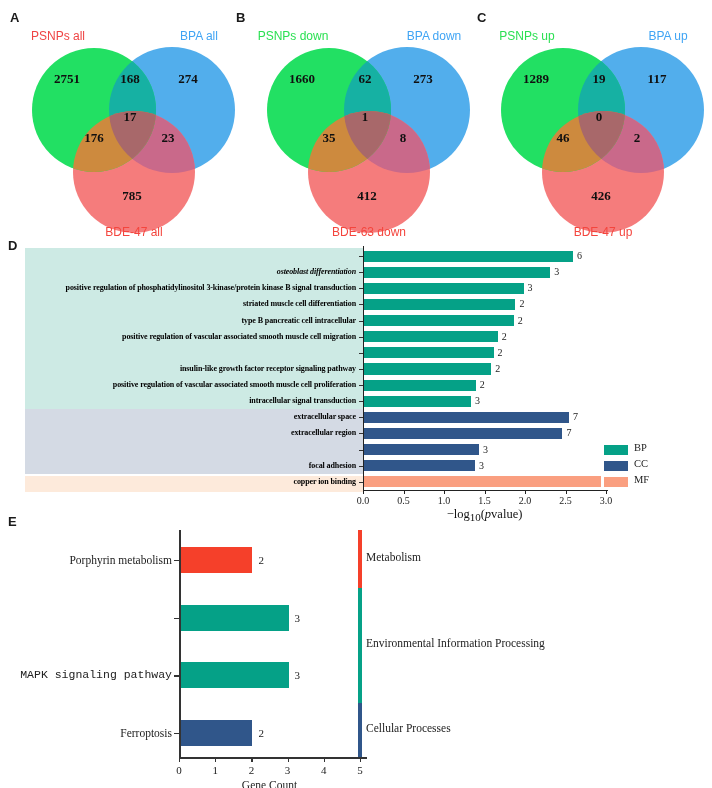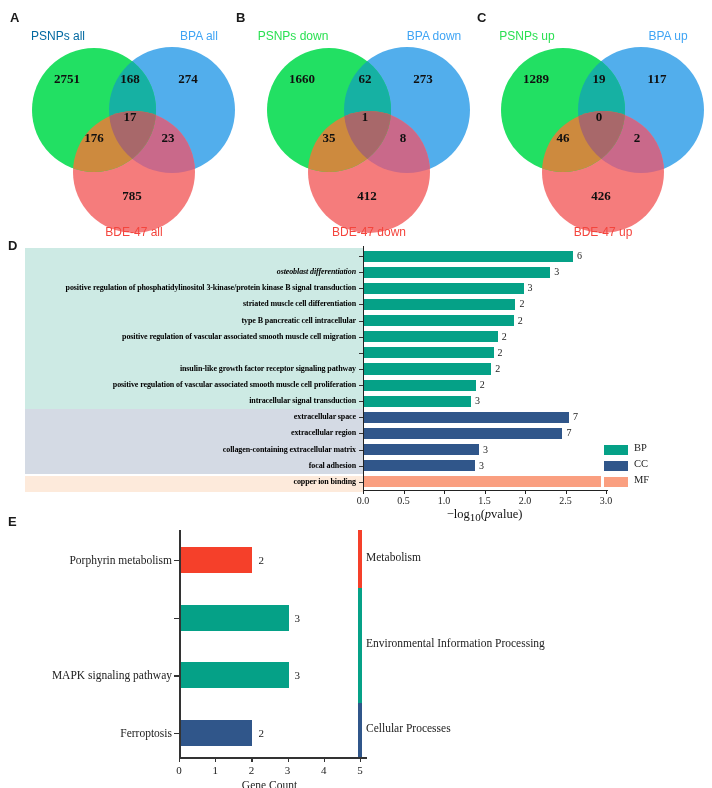--- a/index.html
+++ b/index.html
@@ -45,21 +45,21 @@
         <div style="position: absolute; left: 77px; top: -1px; width: 126px; height: 126px; border-radius: 50%; background: rgb(22, 177, 163);"></div>
       </div>
       <div style="position: absolute; left: 29px; top: 38px; width: 124px; height: 124px; border-radius: 50%; overflow: hidden;">
         <div style="position: absolute; left: 41px; top: 63px; width: 122px; height: 122px; border-radius: 50%; background: rgb(205, 138, 62);"></div>
       </div>
       <div style="position: absolute; left: 29px; top: 38px; width: 124px; height: 124px; border-radius: 50%; overflow: hidden;">
         <div style="position: absolute; left: 77px; top: -1px; width: 126px; height: 126px; border-radius: 50%; overflow: hidden;">
           <div style="position: absolute; left: -36px; top: 64px; width: 122px; height: 122px; border-radius: 50%; background: rgb(168, 104, 106);"></div>
         </div>
       </div>
-      <div class="vlabel" style="position: absolute; left: 55px; top: 26px; transform: translate(-50%, -50%); color: #0369a1; white-space: nowrap;">PSNPs all</div>
+      <div class="vlabel" style="position: absolute; left: 55px; top: 26px; transform: translate(-50%, -50%); color: #ef4444; white-space: nowrap;">PSNPs all</div>
       <div class="vlabel" style="position: absolute; left: 196px; top: 26px; transform: translate(-50%, -50%); color: rgb(63, 164, 244); white-space: nowrap;">BPA all</div>
       <div class="vlabel" style="position: absolute; left: 131px; top: 222px; transform: translate(-50%, -50%); color: rgb(244, 69, 61); white-space: nowrap;">BDE-47 all</div>
       <div class="vcount" style="position: absolute; left: 64px; top: 69px; transform: translate(-50%, -50%);">2751</div>
       <div class="vcount" style="position: absolute; left: 127px; top: 69px; transform: translate(-50%, -50%);">168</div>
       <div class="vcount" style="position: absolute; left: 185px; top: 69px; transform: translate(-50%, -50%);">274</div>
       <div class="vcount" style="position: absolute; left: 127px; top: 107px; transform: translate(-50%, -50%);">17</div>
       <div class="vcount" style="position: absolute; left: 91px; top: 128px; transform: translate(-50%, -50%);">176</div>
       <div class="vcount" style="position: absolute; left: 165px; top: 128px; transform: translate(-50%, -50%);">23</div>
       <div class="vcount" style="position: absolute; left: 129px; top: 186px; transform: translate(-50%, -50%);">785</div>
     </div>
@@ -76,21 +76,21 @@
       <div style="position: absolute; left: 29px; top: 38px; width: 124px; height: 124px; border-radius: 50%; overflow: hidden;">
         <div style="position: absolute; left: 41px; top: 63px; width: 122px; height: 122px; border-radius: 50%; background: rgb(205, 138, 62);"></div>
       </div>
       <div style="position: absolute; left: 29px; top: 38px; width: 124px; height: 124px; border-radius: 50%; overflow: hidden;">
         <div style="position: absolute; left: 77px; top: -1px; width: 126px; height: 126px; border-radius: 50%; overflow: hidden;">
           <div style="position: absolute; left: -36px; top: 64px; width: 122px; height: 122px; border-radius: 50%; background: rgb(168, 104, 106);"></div>
         </div>
       </div>
       <div class="vlabel" style="position: absolute; left: 55px; top: 26px; transform: translate(-50%, -50%); color: rgb(43, 224, 82); white-space: nowrap;">PSNPs down</div>
       <div class="vlabel" style="position: absolute; left: 196px; top: 26px; transform: translate(-50%, -50%); color: rgb(63, 164, 244); white-space: nowrap;">BPA down</div>
-      <div class="vlabel" style="position: absolute; left: 131px; top: 222px; transform: translate(-50%, -50%); color: rgb(244, 69, 61); white-space: nowrap;">BDE-47 down</div>
+      <div class="vlabel" style="position: absolute; left: 131px; top: 222px; transform: translate(-50%, -50%); color: rgb(244, 69, 61); white-space: nowrap;">BDE-63 down</div>
       <div class="vcount" style="position: absolute; left: 64px; top: 69px; transform: translate(-50%, -50%);">1660</div>
       <div class="vcount" style="position: absolute; left: 127px; top: 69px; transform: translate(-50%, -50%);">62</div>
       <div class="vcount" style="position: absolute; left: 185px; top: 69px; transform: translate(-50%, -50%);">273</div>
       <div class="vcount" style="position: absolute; left: 127px; top: 107px; transform: translate(-50%, -50%);">1</div>
       <div class="vcount" style="position: absolute; left: 91px; top: 128px; transform: translate(-50%, -50%);">35</div>
       <div class="vcount" style="position: absolute; left: 165px; top: 128px; transform: translate(-50%, -50%);">8</div>
       <div class="vcount" style="position: absolute; left: 129px; top: 186px; transform: translate(-50%, -50%);">412</div>
     </div>
   <div class="venn" id="venn-2" style="left:472px">
       <div style="position: absolute; left: 106px; top: 37px; width: 126px; height: 126px; border-radius: 50%; background: rgb(82, 174, 236);"></div>
@@ -165,21 +165,20 @@
       <div style="position: absolute; left: 364px; top: 155.67px; width: 106.92px; height: 11.13px; background: rgb(5, 161, 135);"></div>
       <div class="dcount" style="position: absolute; left: 474.92px; top: 153.17px; line-height: 16.13px;">3</div>
       <div class="dlabel" style="position: absolute; left: 2px; top: 169.3px; width: 354px; height: 16.13px; line-height: 16.13px;">extracellular space</div>
       <div style="position: absolute; left: 359px; top: 177.365px; width: 4px; height: 1px; background: rgb(51, 51, 51);"></div>
       <div style="position: absolute; left: 364px; top: 171.8px; width: 204.93px; height: 11.13px; background: rgb(48, 86, 138);"></div>
       <div class="dcount" style="position: absolute; left: 572.93px; top: 169.3px; line-height: 16.13px;">7</div>
       <div class="dlabel" style="position: absolute; left: 2px; top: 185.43px; width: 354px; height: 16.13px; line-height: 16.13px;">extracellular region</div>
       <div style="position: absolute; left: 359px; top: 193.495px; width: 4px; height: 1px; background: rgb(51, 51, 51);"></div>
       <div style="position: absolute; left: 364px; top: 187.93px; width: 198.45px; height: 11.13px; background: rgb(48, 86, 138);"></div>
       <div class="dcount" style="position: absolute; left: 566.45px; top: 185.43px; line-height: 16.13px;">7</div>
-      <div class="dlabel" style="position: absolute; left: 2px; top: 201.56px; width: 354px; height: 16.13px; line-height: 16.13px;">collagen-containing extracellular matrix</div>
       <div style="position: absolute; left: 359px; top: 209.625px; width: 4px; height: 1px; background: rgb(51, 51, 51);"></div>
       <div style="position: absolute; left: 364px; top: 204.06px; width: 115.02px; height: 11.13px; background: rgb(48, 86, 138);"></div>
       <div class="dcount" style="position: absolute; left: 483.02px; top: 201.56px; line-height: 16.13px;">3</div>
       <div class="dlabel" style="position: absolute; left: 2px; top: 217.69px; width: 354px; height: 16.13px; line-height: 16.13px;">focal adhesion</div>
       <div style="position: absolute; left: 359px; top: 225.755px; width: 4px; height: 1px; background: rgb(51, 51, 51);"></div>
       <div style="position: absolute; left: 364px; top: 220.19px; width: 110.97px; height: 11.13px; background: rgb(48, 86, 138);"></div>
       <div class="dcount" style="position: absolute; left: 478.97px; top: 217.69px; line-height: 16.13px;">3</div>
       <div class="dlabel" style="position: absolute; left: 2px; top: 233.82px; width: 354px; height: 16.13px; line-height: 16.13px;">copper ion binding</div>
       <div style="position: absolute; left: 359px; top: 241.885px; width: 4px; height: 1px; background: rgb(51, 51, 51);"></div>
       <div style="position: absolute; left: 364px; top: 236.32px; width: 237.33px; height: 11.13px; background: rgb(250, 159, 128);"></div>
@@ -209,21 +208,21 @@
       <div class="legend-label" style="position: absolute; left: 634px; top: 234px;">MF</div>
     </div>
   <div class="panel" id="panel-e" style="top:515px;height:273px">
       <div class="elabel" style="position: absolute; left: 0px; top: 32px; width: 172px; height: 26px; line-height: 26px;">Porphyrin metabolism</div>
       <div style="position: absolute; left: 174px; top: 45px; width: 5px; height: 1.2px; background: rgb(51, 51, 51);"></div>
       <div style="position: absolute; left: 180px; top: 32px; width: 72.4px; height: 26px; background: rgb(245, 64, 42);"></div>
       <div class="ecount" style="position: absolute; left: 258.4px; top: 32px; line-height: 26px;">2</div>
       <div style="position: absolute; left: 174px; top: 102.7px; width: 5px; height: 1.2px; background: rgb(51, 51, 51);"></div>
       <div style="position: absolute; left: 180px; top: 89.7px; width: 108.6px; height: 26px; background: rgb(5, 161, 135);"></div>
       <div class="ecount" style="position: absolute; left: 294.6px; top: 89.7px; line-height: 26px;">3</div>
-      <div class="elabel" style="position: absolute; left: 0px; top: 147.4px; width: 172px; height: 26px; line-height: 26px;">MAPK signaling pathway</div>
+      <div class="elabel" style="position: absolute; left: 0px; top: 147.4px; width: 172px; height: 26px; line-height: 26px; font-family: Liberation Mono, monospace;">MAPK signaling pathway</div>
       <div style="position: absolute; left: 174px; top: 160.4px; width: 5px; height: 1.2px; background: rgb(51, 51, 51);"></div>
       <div style="position: absolute; left: 180px; top: 147.4px; width: 108.6px; height: 26px; background: rgb(5, 161, 135);"></div>
       <div class="ecount" style="position: absolute; left: 294.6px; top: 147.4px; line-height: 26px;">3</div>
       <div class="elabel" style="position: absolute; left: 0px; top: 205.1px; width: 172px; height: 26px; line-height: 26px;">Ferroptosis</div>
       <div style="position: absolute; left: 174px; top: 218.1px; width: 5px; height: 1.2px; background: rgb(51, 51, 51);"></div>
       <div style="position: absolute; left: 180px; top: 205.1px; width: 72.4px; height: 26px; background: rgb(48, 86, 138);"></div>
       <div class="ecount" style="position: absolute; left: 258.4px; top: 205.1px; line-height: 26px;">2</div>
       <div style="position: absolute; left: 179px; top: 15px; width: 1.5px; height: 227px; background: rgb(51, 51, 51);"></div>
       <div style="position: absolute; left: 179px; top: 242px; width: 188px; height: 1.5px; background: rgb(51, 51, 51);"></div>
       <div style="position: absolute; left: 179px; top: 242px; width: 1.2px; height: 5px; background: rgb(51, 51, 51);"></div>

